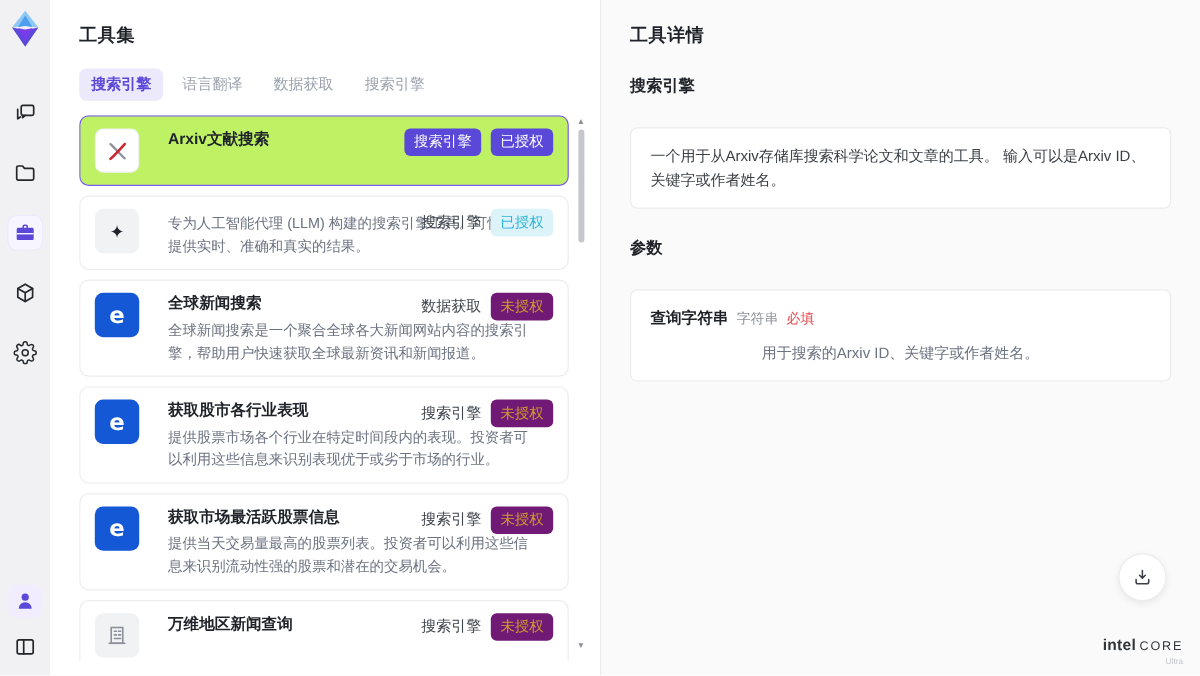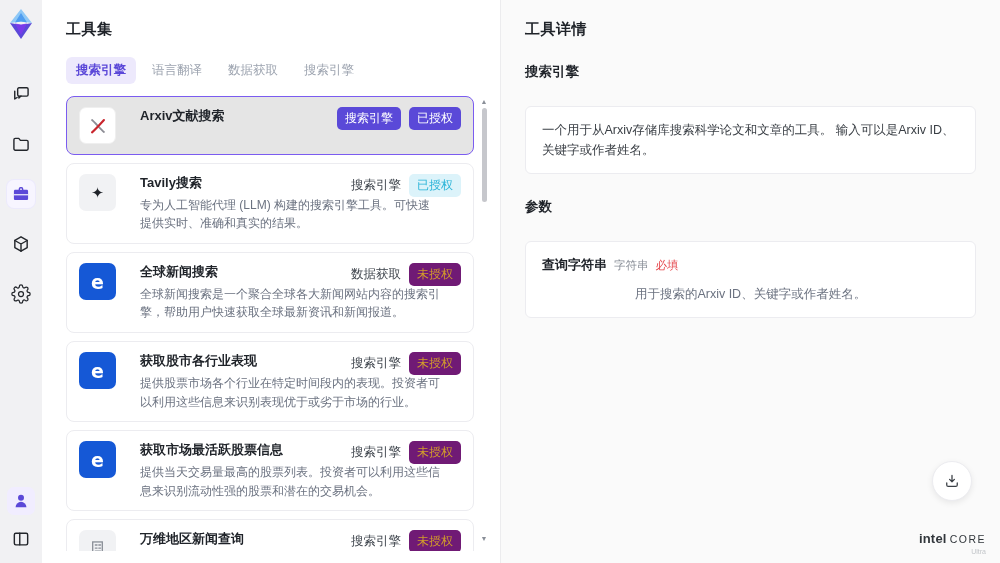--- a/index.html
+++ b/index.html
@@ -20,21 +20,21 @@
 
   
   .tools-panel { width:458px; flex:none; background:#fff; padding:20px 10px 0 24px; position:relative; }
   .panel-title { font-size:15px; font-weight:700; letter-spacing:.5px; }
   .tabs { display:flex; align-items:center; gap:6px; margin-top:18px; }
   .tab { font-size:12.5px; color:#9ca3af; padding:5px 10px; border-radius:6px; cursor:pointer; white-space:nowrap; }
   .tab.active { background:#ede9fc; color:#5b48d8; font-weight:700; }
 
   .tool-list { margin-top:12px; position:relative; height:455px; overflow:hidden; padding-right:16px; }
   .tool-card { position:relative; display:flex; align-items:flex-start; background:#fff; border:1px solid #ececf0; border-radius:8px; padding:10px 12px; margin-bottom:8px; cursor:pointer; }
-  .tool-card.selected { border:1.5px solid #7b5cf0; background:#e5e5e5; }
+  .tool-card.selected { border:1.5px solid #7b5cf0; background:#bef264; }
   .tool-icon { width:37px; height:37px; border-radius:7px; flex:none; display:flex; align-items:center; justify-content:center; margin-right:24px; }
   .tool-icon.arxiv { background:#fff; border:1px solid #efefef; }
   .tool-icon.sparkle { background:#f1f2f4; color:#1f2329; font-size:15px; }
   .tool-icon.blue-e { background:#1558d6; color:#fff; font-weight:700; font-size:19px; font-family:"DejaVu Sans",sans-serif; }
   .tool-icon.building { background:#f1f2f4; }
   .tool-content { flex:1; min-width:0; }
   .tool-title { font-size:13px; font-weight:700; color:#1f2329; line-height:1.45; }
   .tool-desc { font-size:12px; color:#6b7280; line-height:1.55; margin-top:3px; max-width:300px; }
   .tool-badges { position:absolute; top:10px; right:12px; display:flex; align-items:center; gap:8px; }
   .pill { font-size:12px; padding:3px 8px; border-radius:5px; white-space:nowrap; }
@@ -152,21 +152,20 @@
       <div class="tool-title">Arxiv文献搜索</div>
     </div>
     <div class="tool-badges">
       <span class="pill purple">搜索引擎</span>
       <span class="pill purple">已授权</span>
     </div>
   </div>
         <div class="tool-card">
     <div class="tool-icon sparkle">✦</div>
     <div class="tool-content">
-      <div class="tool-title">Tavily搜索</div>
       <div class="tool-desc">专为人工智能代理 (LLM) 构建的搜索引擎工具。可快速提供实时、准确和真实的结果。</div>
     </div>
     <div class="tool-badges">
       <span class="cat-plain">搜索引擎</span>
       <span class="pill cyan">已授权</span>
     </div>
   </div>
         <div class="tool-card">
     <div class="tool-icon blue-e">e</div>
     <div class="tool-content">

